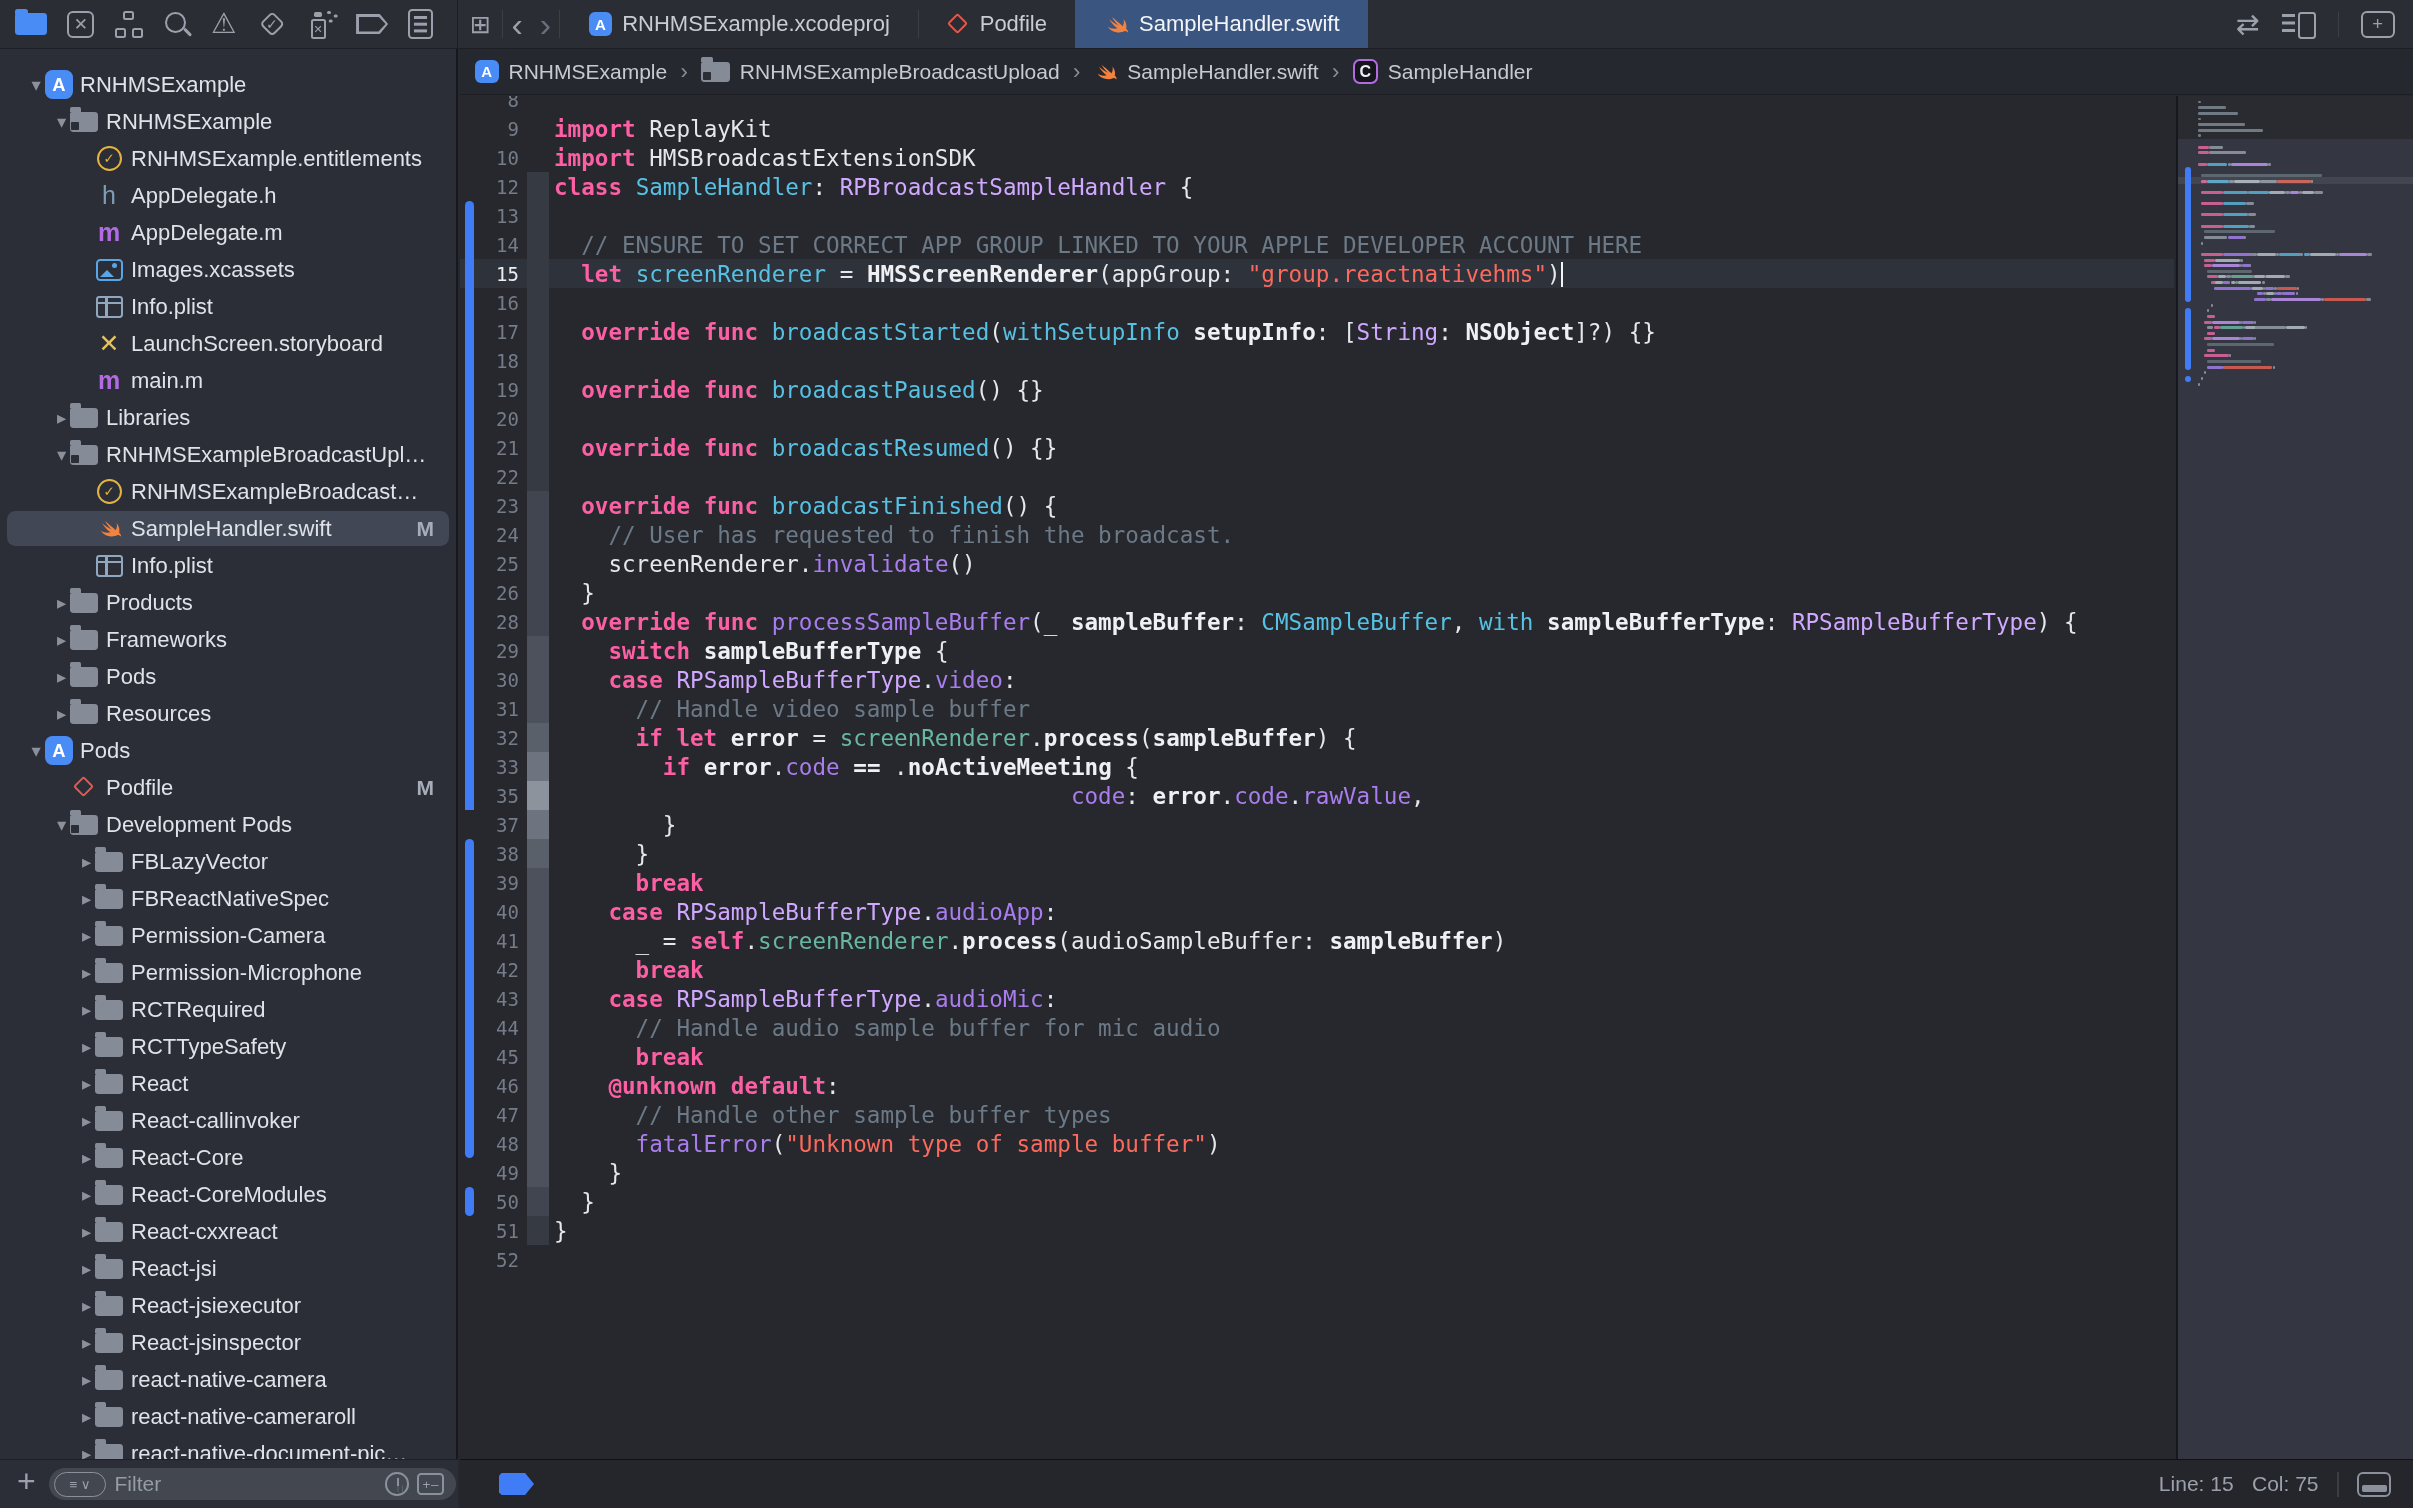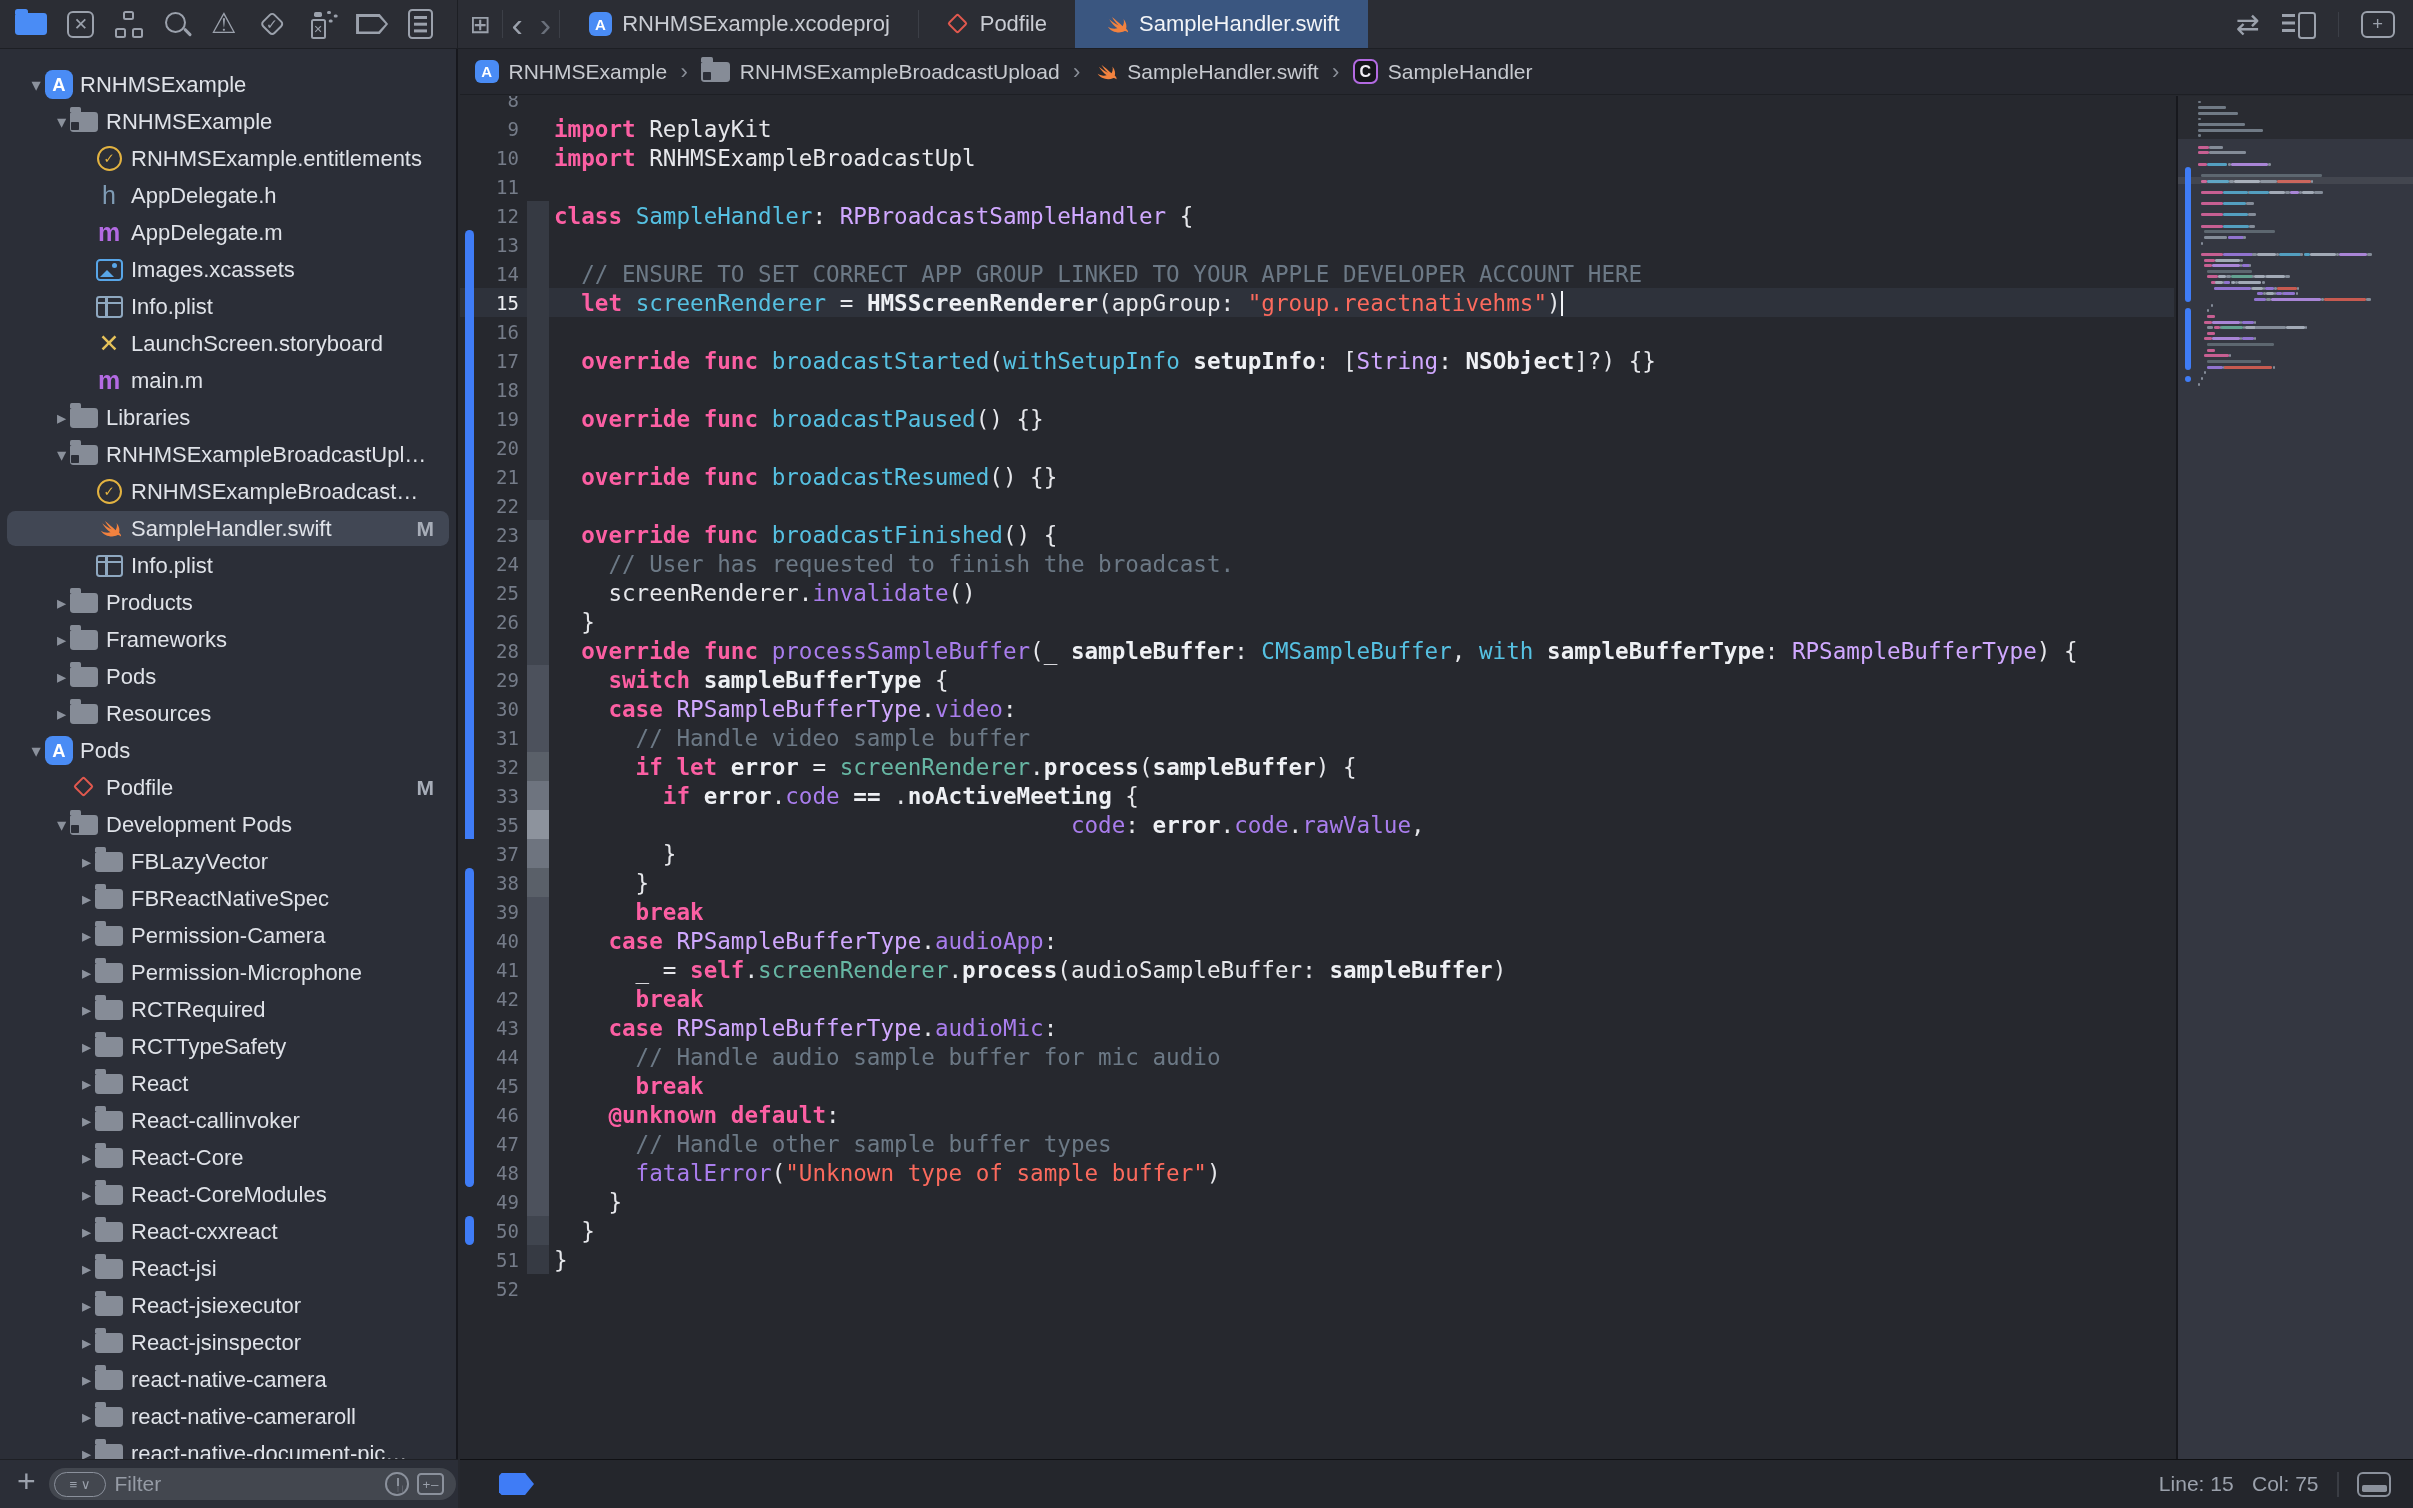--- a/index.html
+++ b/index.html
@@ -610,25 +610,21 @@
         <div class="crow">
     <span class="cnum">8</span>
     <span class="ctext" style="padding-left:0ch"></span>
   </div>
         <div class="crow">
     <span class="cnum">9</span>
     <span class="ctext" style="padding-left:0ch"><span class="tk-k">import </span><span class="tk-p">ReplayKit</span></span>
   </div>
         <div class="crow">
     <span class="cnum">10</span>
-    <span class="ctext" style="padding-left:0ch"><span class="tk-k">import </span><span class="tk-p">RNHMSExampleBroadcastUpl</span></span>
-  </div>
-        <div class="crow">
-    <span class="cnum">11</span>
-    <span class="ctext" style="padding-left:0ch"></span>
+    <span class="ctext" style="padding-left:0ch"><span class="tk-k">import </span><span class="tk-p">HMSBroadcastExtensionSDK</span></span>
   </div>
         <div class="crow">
     <span class="cnum">12</span><span class="cribbon" style="background:#363a43"></span>
     <span class="ctext" style="padding-left:0ch"><span class="tk-k">class </span><span class="tk-d">SampleHandler</span><span class="tk-p">: </span><span class="tk-t">RPBroadcastSampleHandler</span><span class="tk-p"> {</span></span>
   </div>
         <div class="crow">
     <span class="cbar rt"></span><span class="cnum">13</span><span class="cribbon" style="background:#363a43"></span>
     <span class="ctext" style="padding-left:0ch"></span>
   </div>
         <div class="crow">

